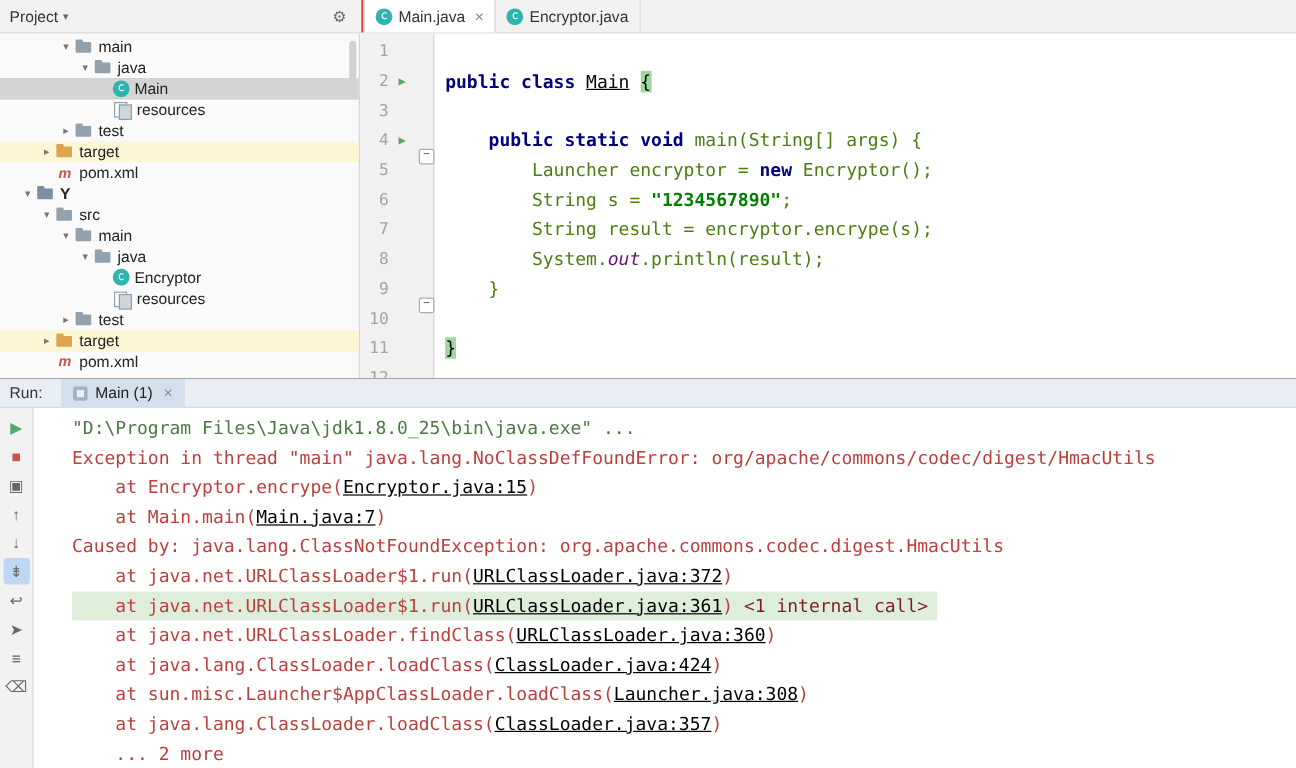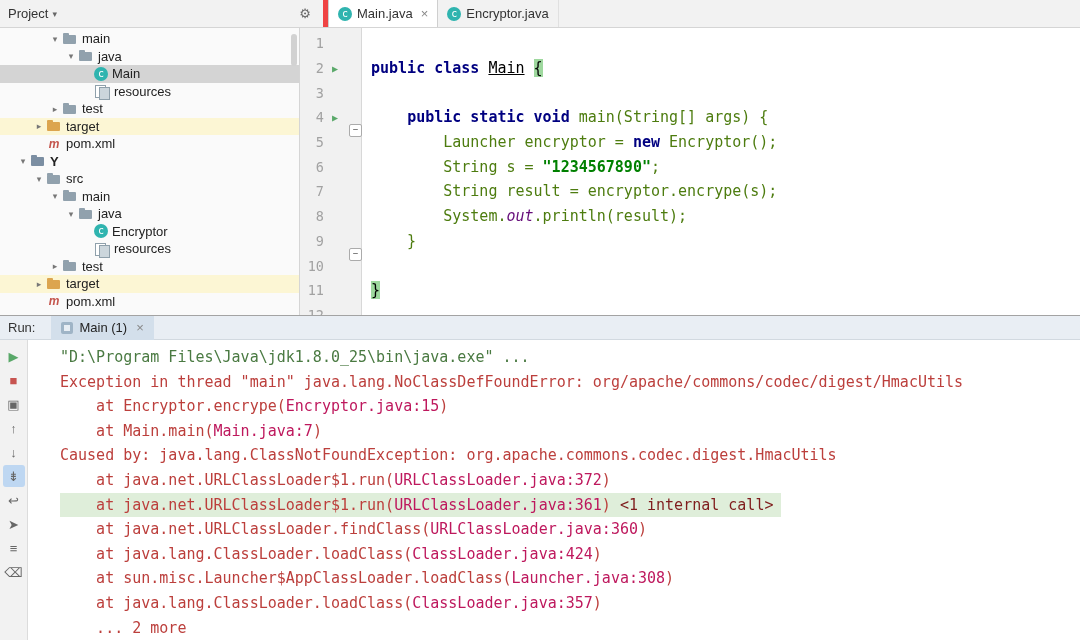--- a/index.html
+++ b/index.html
@@ -2,21 +2,21 @@
 <html><head>
 <meta charset="utf-8">
 <style>
   *{box-sizing:border-box;margin:0;padding:0}
   body{margin:0;background:#888}
   .ide{position:relative;width:1080px;height:640px;background:#fff;overflow:hidden;
        font-family:"Liberation Sans",sans-serif;color:#222}
   
   .topbar{position:absolute;left:0;top:0;width:1080px;height:28px;background:#f2f2f2;
           border-bottom:1px solid #d5d5d5;display:flex}
-  .phead{width:328px;display:flex;align-items:center;padding:0 8px;border-right:5px solid #ef4444}
+  .phead{width:303px;display:flex;align-items:center;padding:0 8px;border-right:2px solid #ef4444}
   .psel{display:flex;align-items:center;gap:4px;font-size:13px;color:#333;cursor:pointer}
   .caret{font-size:9px;color:#666}
   .phead .sp{flex:1}
   .hicon{width:20px;height:20px;display:flex;align-items:center;justify-content:center;
          color:#6a6a6a;font-size:13px;margin-left:6px;cursor:pointer}
   .etabs{flex:1;display:flex;align-items:stretch}
   .etab{display:flex;align-items:center;gap:5px;padding:0 9px;font-size:13px;color:#333;
         border-right:1px solid #e0e0e0;cursor:pointer}
   .etab.active{background:#fff;border-left:1px solid #cfcfcf;border-right:1px solid #cfcfcf;
                box-shadow:inset 0 2px 0 #ffffff}
@@ -71,21 +71,21 @@
   .rtb{width:28px;flex:none;background:#f2f2f2;border-right:1px solid #dcdcdc;padding-top:3px}
   .tbi{width:22px;height:22px;margin:2px auto;display:flex;align-items:center;justify-content:center;
        font-size:13px;color:#676767;border-radius:3px;cursor:pointer}
   .tbi.active{background:#bed7f2}
   .tbi.g{color:#59a869}.tbi.r{color:#c75450}
   .console{flex:1;overflow:hidden;padding:5px 0 0 32px;font-family:"DejaVu Sans Mono",monospace;font-size:15px}
   .cline{height:24.6px;line-height:24.6px;white-space:pre;width:max-content;padding-right:8px}
   .cline.hl{background:#dfeeda}
   .s-cmd{color:#4a7a42}
   .s-err{color:#bc3f3c}
-  .s-link{color:#be185d;cursor:pointer}
+  .s-link{color:#000000;text-decoration:underline;cursor:pointer}
   .s-int{color:#7f1d1d}
 </style>
 </head>
 <body>
 
 <div class="ide">
 
   <div class="topbar">
     <div class="phead">
       <span class="psel">

